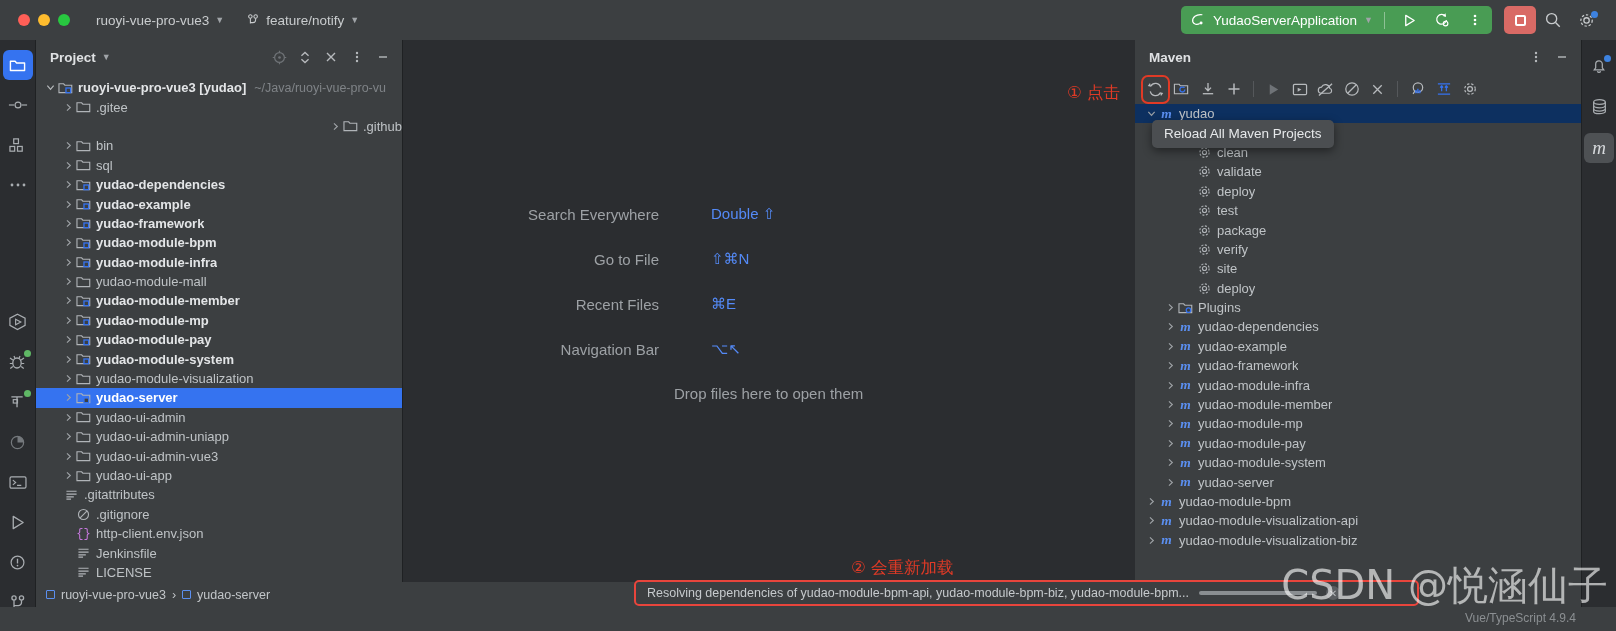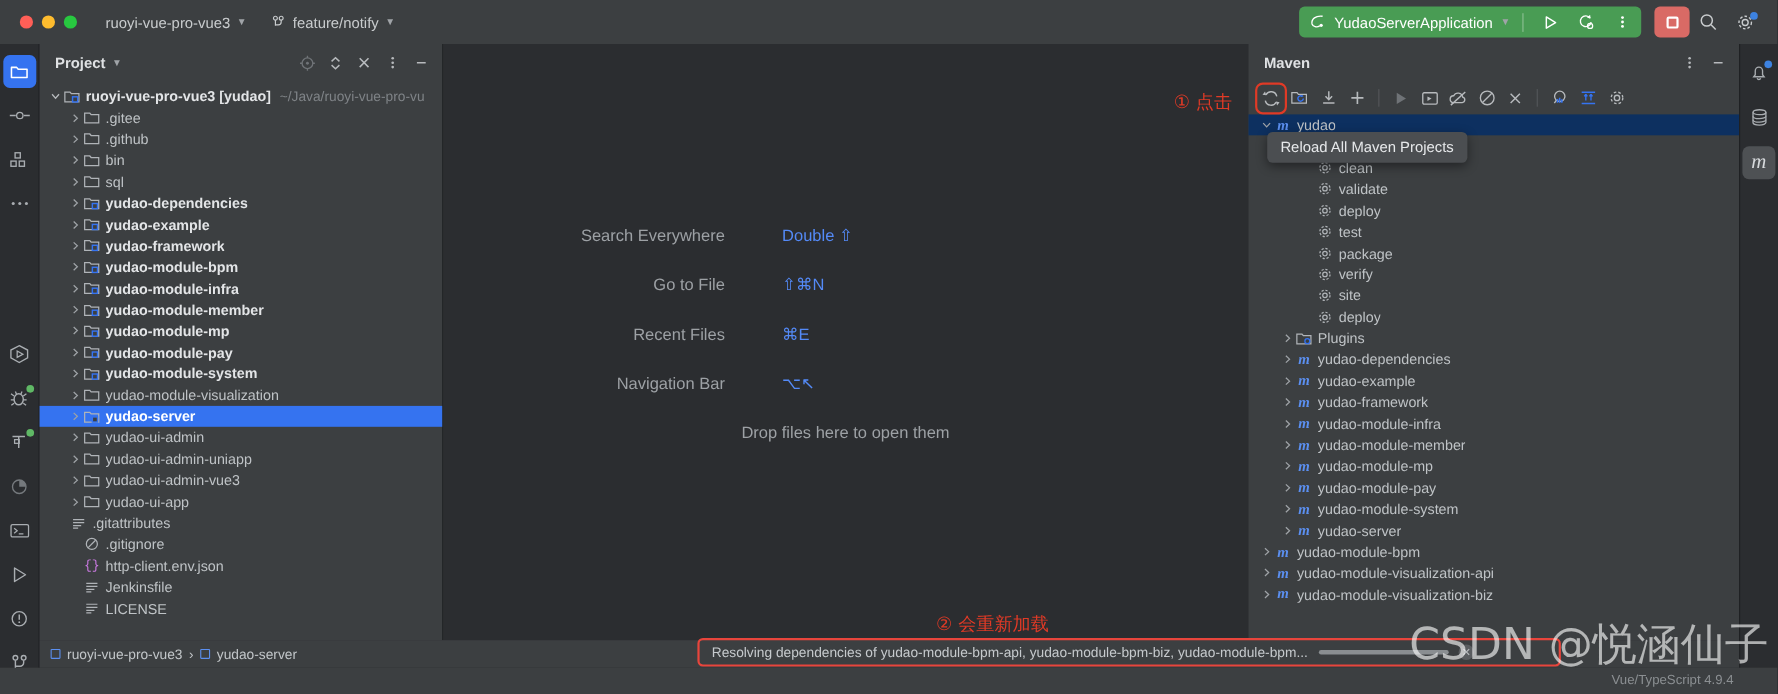--- a/index.html
+++ b/index.html
@@ -348,21 +348,21 @@
                 <path d="M3.3 1.5 L7 5 L3.3 8.5" fill="none" stroke="#9ea2a6" stroke-width="1.3"></path>
               </svg>
             </span>
             <span class="ficon">
               <svg width="15" height="14" viewBox="0 0 16 15">
                 <path d="M1 3 h5 l1.3 1.5 h7.4 v8 h-13.7 Z" fill="none" stroke="#b0b4b8" stroke-width="1.2"></path>
               </svg>
             </span>
             <span class="lbl">.gitee</span>
           </div>
-          <div class="row" style="padding-left: 26px;">
+          <div class="row" style="padding-left: 42px; justify-content: flex-end;">
             <span class="arrow">
               <svg width="9" height="9" viewBox="0 0 10 10">
                 <path d="M3.3 1.5 L7 5 L3.3 8.5" fill="none" stroke="#9ea2a6" stroke-width="1.3"></path>
               </svg>
             </span>
             <span class="ficon">
               <svg width="15" height="14" viewBox="0 0 16 15">
                 <path d="M1 3 h5 l1.3 1.5 h7.4 v8 h-13.7 Z" fill="none" stroke="#b0b4b8" stroke-width="1.2"></path>
               </svg>
             </span>
@@ -456,20 +456,33 @@
                 <path d="M3.3 1.5 L7 5 L3.3 8.5" fill="none" stroke="#9ea2a6" stroke-width="1.3"></path>
               </svg>
             </span>
             <span class="ficon">
               <svg width="15" height="14" viewBox="0 0 16 15">
                 <path d="M1 3 h5 l1.3 1.5 h7.4 v8 h-13.7 Z" fill="none" stroke="#b0b4b8" stroke-width="1.2"></path>
                 <rect x="8.5" y="7.5" width="5" height="5" fill="#3c3f41" stroke="#3573f0" stroke-width="1.4"></rect>
               </svg>
             </span>
             <span class="lbl mod">yudao-module-infra</span>
+          </div>
+          <div class="row" style="padding-left: 26px;">
+            <span class="arrow">
+              <svg width="9" height="9" viewBox="0 0 10 10">
+                <path d="M3.3 1.5 L7 5 L3.3 8.5" fill="none" stroke="#9ea2a6" stroke-width="1.3"></path>
+              </svg>
+            </span>
+            <span class="ficon">
+              <svg width="15" height="14" viewBox="0 0 16 15">
+                <path d="M1 3 h5 l1.3 1.5 h7.4 v8 h-13.7 Z" fill="none" stroke="#b0b4b8" stroke-width="1.2"></path>
+              </svg>
+            </span>
+            <span class="lbl">yudao-module-mall</span>
           </div>
           <div class="row" style="padding-left: 26px;">
             <span class="arrow">
               <svg width="9" height="9" viewBox="0 0 10 10">
                 <path d="M3.3 1.5 L7 5 L3.3 8.5" fill="none" stroke="#9ea2a6" stroke-width="1.3"></path>
               </svg>
             </span>
             <span class="ficon">
               <svg width="15" height="14" viewBox="0 0 16 15">
                 <path d="M1 3 h5 l1.3 1.5 h7.4 v8 h-13.7 Z" fill="none" stroke="#b0b4b8" stroke-width="1.2"></path>

